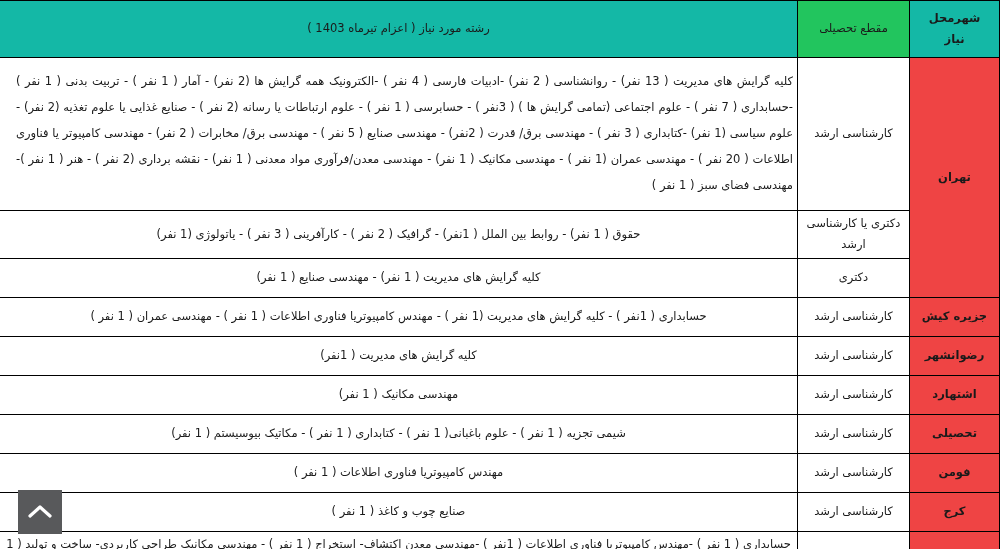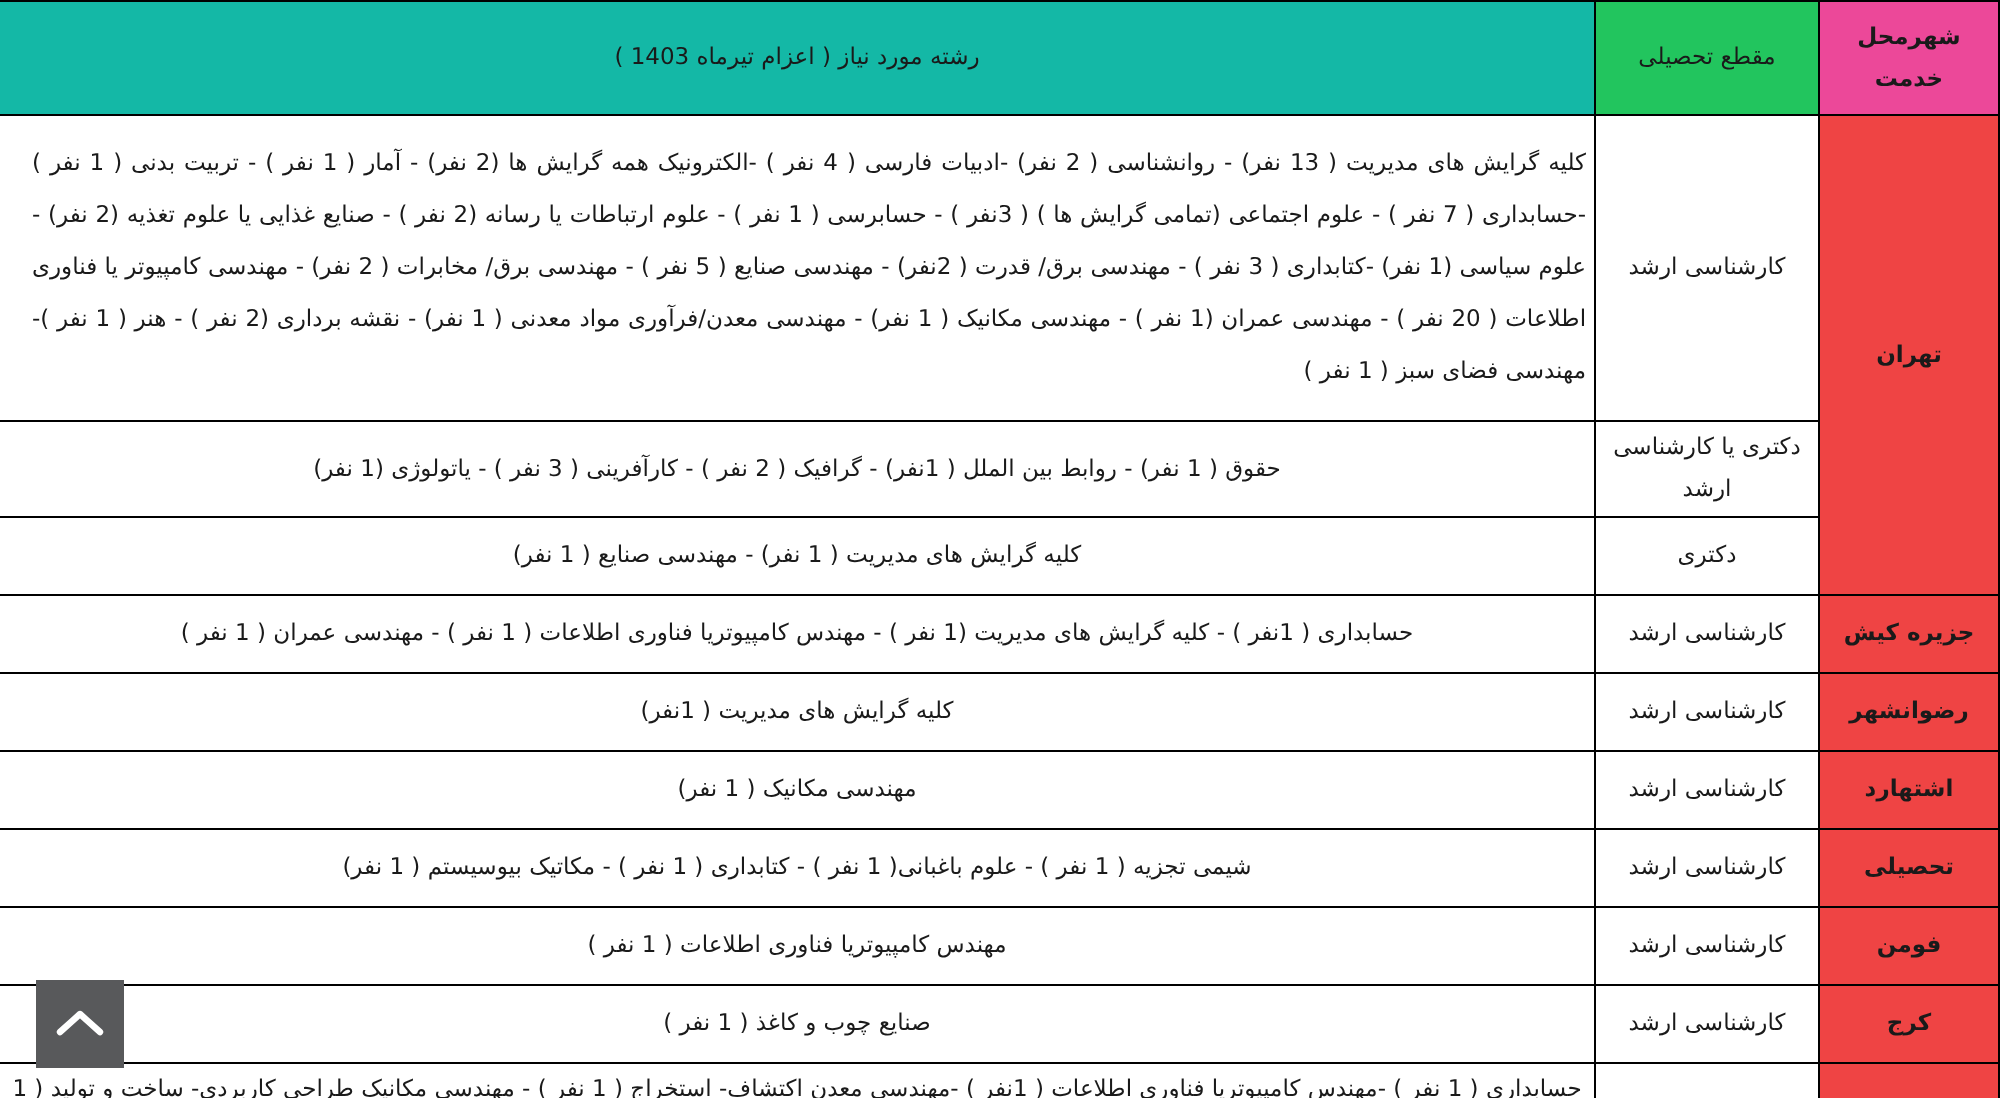--- a/index.html
+++ b/index.html
@@ -49,21 +49,21 @@
   thead th {
     background: #dcdcdc;
     font-weight: bold;
     text-align: center;
     height: 52px;
   }
   th.th-city {
     color: #c00000;
     font-size: 13.5px;
     line-height: 1.55;
-    background: #ec4899;
+    background: #14b8a6;
   }
   th.th-level {
     color: #1a1a1a;
     font-size: 13px;
     background: #22c55e;
     font-weight: normal;
   }
   th.th-field {
     color: #1a1a1a;
     font-size: 15.5px;
@@ -142,21 +142,21 @@
   <table class="req-table">
     <colgroup>
       <col class="col-city">
       <col class="col-level">
       <col class="col-field">
     </colgroup>
     <thead>
       <tr>
         <th class="th-city">
           <span>شهرمحل</span><br>
-          <span>خدمت</span>
+          <span>نیاز</span>
         </th>
         <th class="th-level">مقطع تحصیلی</th>
         <th class="th-field">رشته مورد نیاز  ( اعزام تیرماه 1403 )</th>
       </tr>
     </thead>
     <tbody>
       <tr class="r-tehran-main">
         <td class="city city-tehran" rowspan="3">تهران</td>
         <td class="level">کارشناسی ارشد</td>
         <td class="field">کلیه گرایش های مدیریت ( 13 نفر) - روانشناسی ( 2 نفر) -ادبیات فارسی ( 4 نفر ) -الکترونیک همه گرایش ها (2 نفر) - آمار   ( 1 نفر )  - تربیت بدنی ( 1 نفر ) -حسابداری ( 7 نفر ) - علوم اجتماعی (تمامی گرایش ها ) ( 3نفر )  -  حسابرسی ( 1 نفر )  -  علوم ارتباطات یا رسانه (2 نفر ) - صنایع غذایی یا علوم تغذیه (2 نفر) - علوم سیاسی (1 نفر) -کتابداری ( 3 نفر ) - مهندسی برق/ قدرت ( 2نفر) - مهندسی صنایع ( 5 نفر ) - مهندسی برق/ مخابرات ( 2 نفر) - مهندسی کامپیوتر یا فناوری اطلاعات ( 20 نفر ) - مهندسی عمران (1 نفر ) -  مهندسی مکانیک ( 1 نفر) - مهندسی معدن/فرآوری مواد معدنی ( 1 نفر) - نقشه برداری (2 نفر ) - هنر ( 1 نفر )- مهندسی فضای سبز ( 1 نفر )</td>

